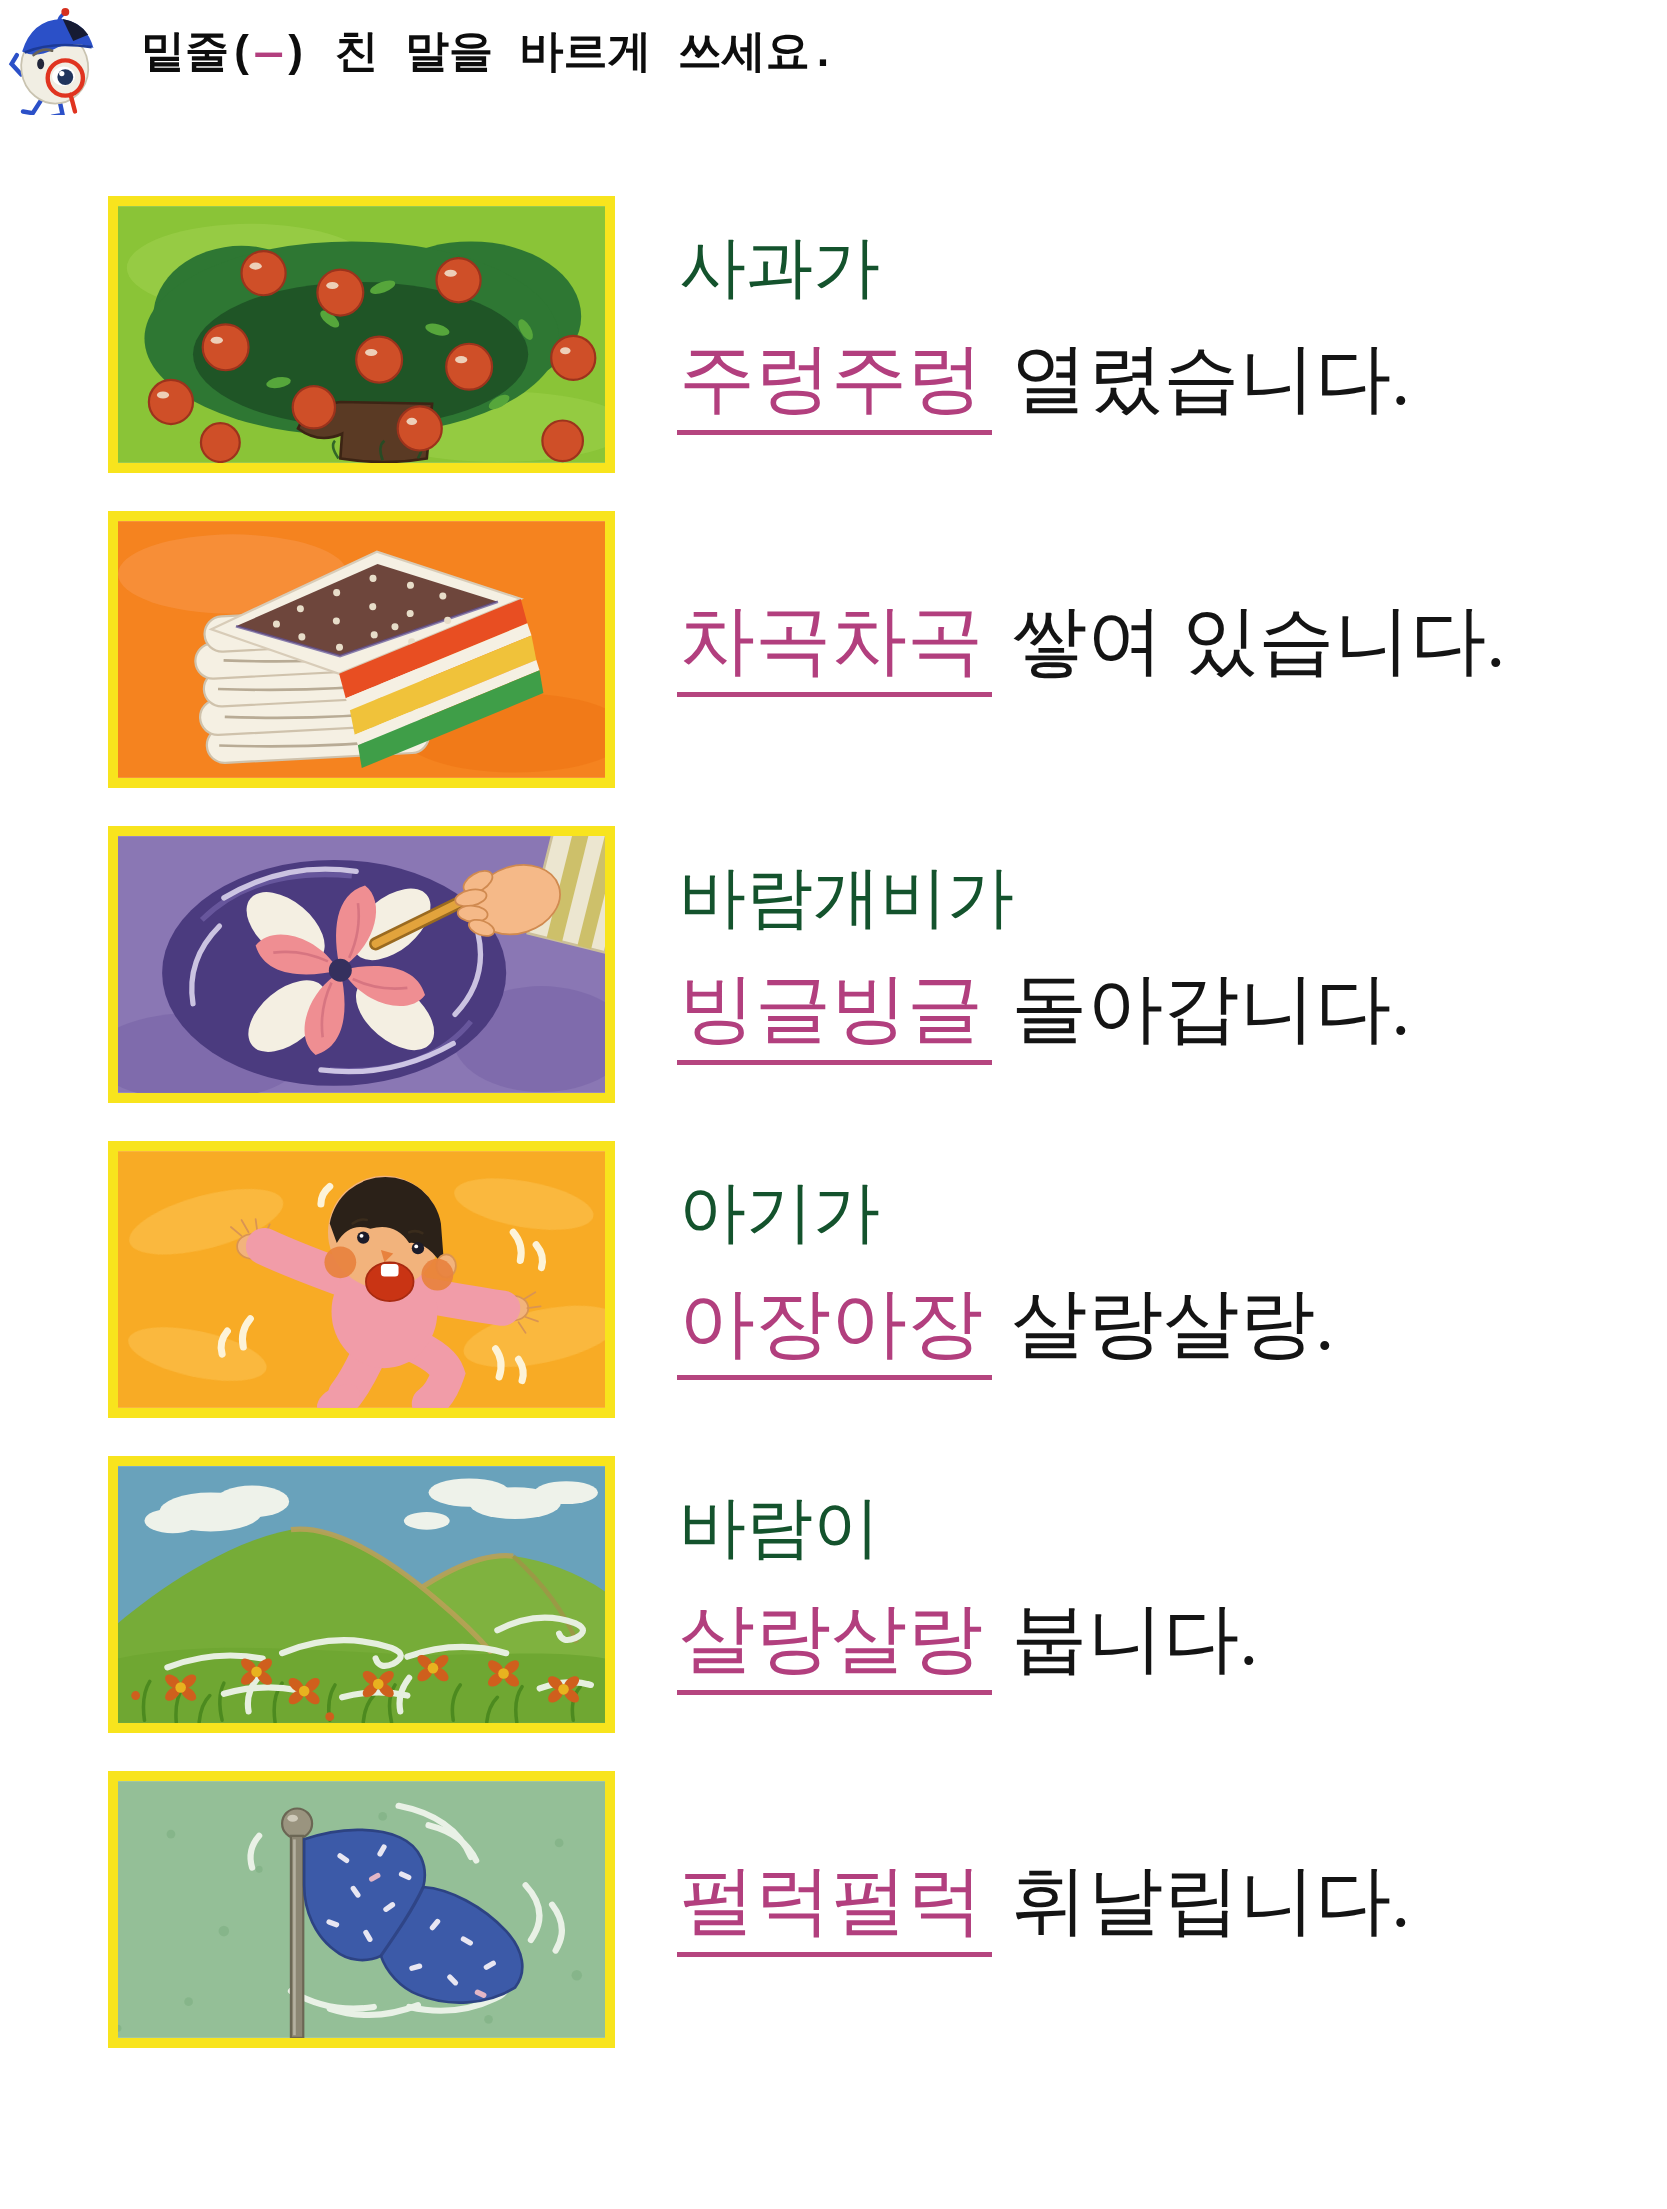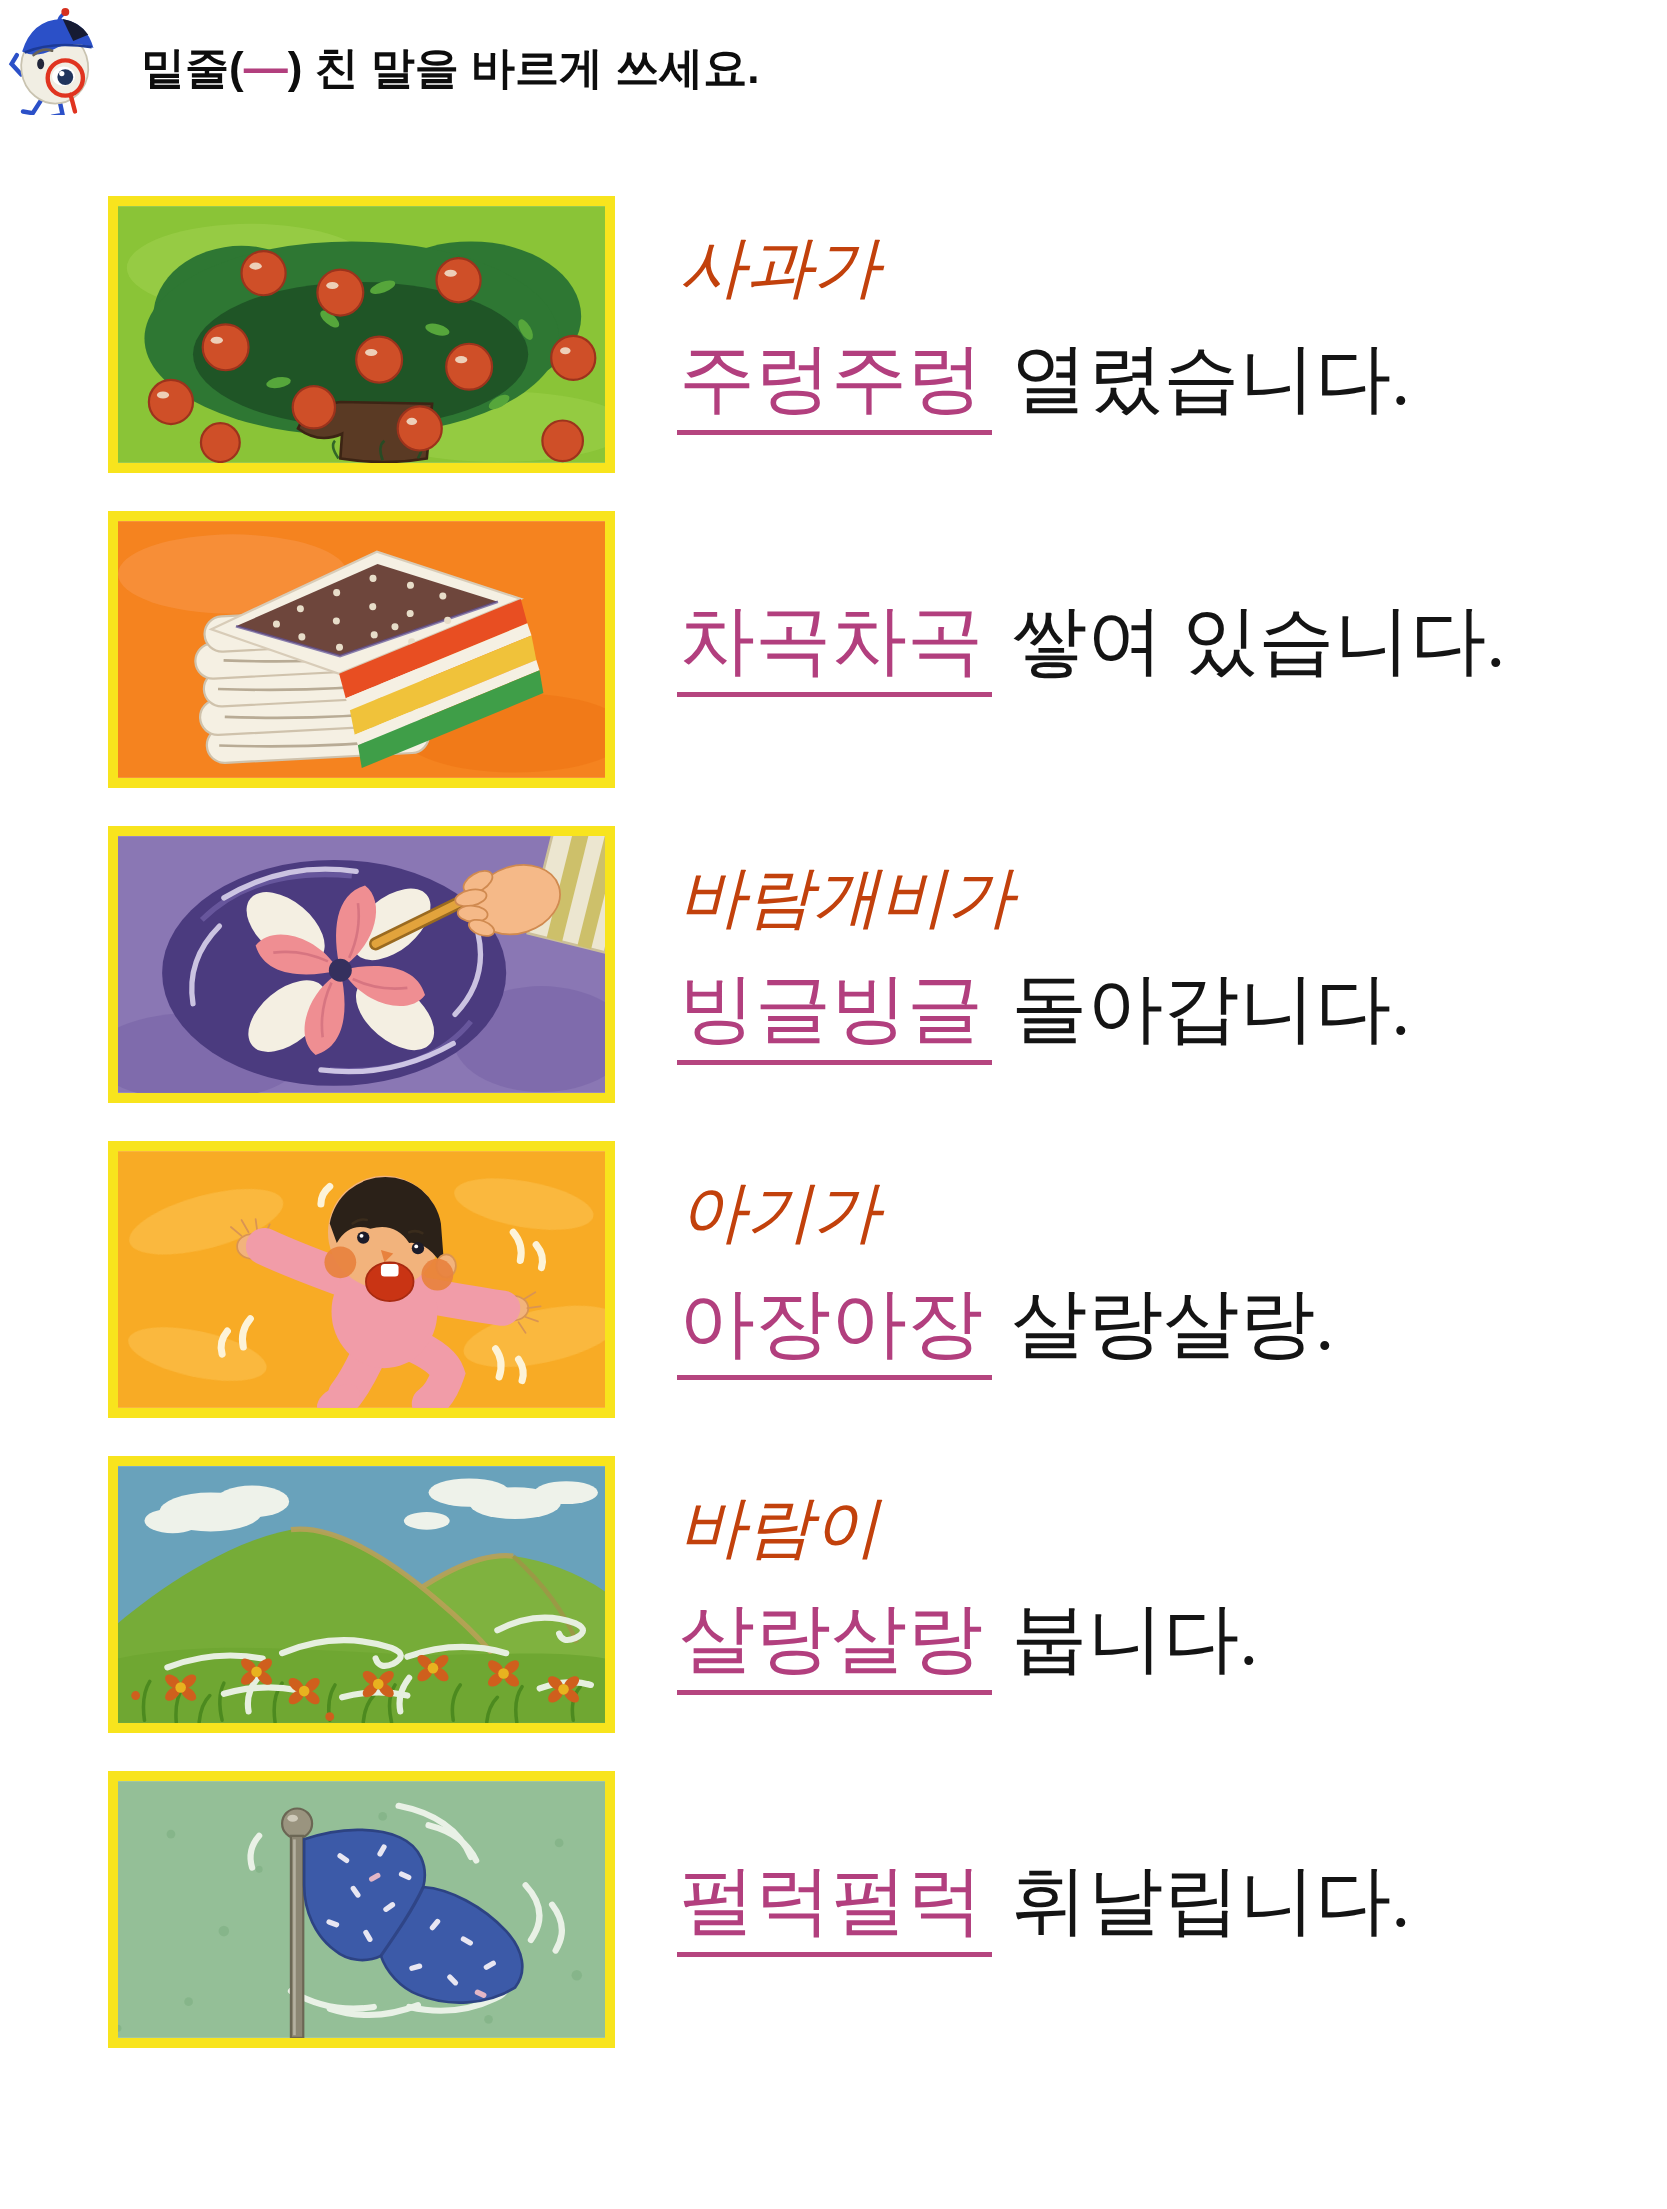--- a/index.html
+++ b/index.html
@@ -1,31 +1,31 @@
 <!DOCTYPE html>
 <html style="font-size:14px"><head>
 <meta charset="utf-8">
 <style>
   html,body{margin:0;padding:0;background:#ffffff;}
   .page{position:relative;width:1667px;height:2209px;background:#ffffff;overflow:hidden;
         font-family:"Liberation Serif","DejaVu Serif",serif;}
   
   .header{position:absolute;left:7px;top:3.5px;display:flex;align-items:flex-start;}
   .mascot{width:99px;height:111px;flex:none;}
-  .header-text{margin-left:35px;margin-top:35px;
-      font-family:Liberation Sans, sans-serif;
+  .header-text{margin-left:35px;margin-top:18px;
+      font-family:Liberation Mono, monospace;
       font-weight:bold;font-size:44px;color:#0d0d0d;letter-spacing:0px;white-space:nowrap;}
   .header-dash{color:#b23f7e;font-weight:bold;}
   
   .rows{position:absolute;left:108px;top:196px;}
   .row{display:flex;align-items:center;margin-bottom:38px;}
   .illus{width:487px;height:257px;border:10.6px solid #f8e41d;background:#fff;flex:none;}
   .illus svg{display:block;width:487px;height:257px;}
   .caption{margin-left:64px;white-space:nowrap;}
-  .cap-line1{font-size:67px;line-height:1;color:#c2410c;margin-bottom:39px;font-style:italic;}
+  .cap-line1{font-size:67px;line-height:1;color:#14532d;margin-bottom:39px;}
   .cap-line2{font-size:76px;line-height:1;color:#141414;text-align:center;}
   .hl{display:inline-block;color:#b23f7e;border-bottom:5.3px solid #b5457f;
       padding:0 8.8px 14px 1.8px;margin-left:-1.8px;line-height:1;}
   .rest{margin-left:19.4px;}
 </style>
 </head>
 <body>
 
 <div class="page">
 

